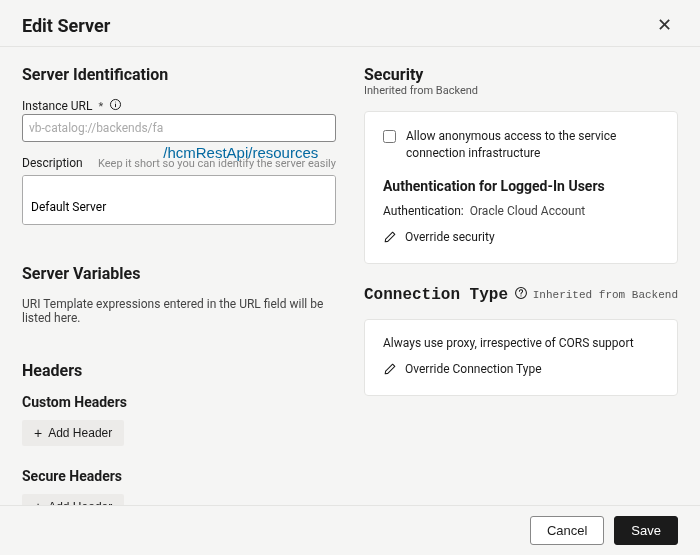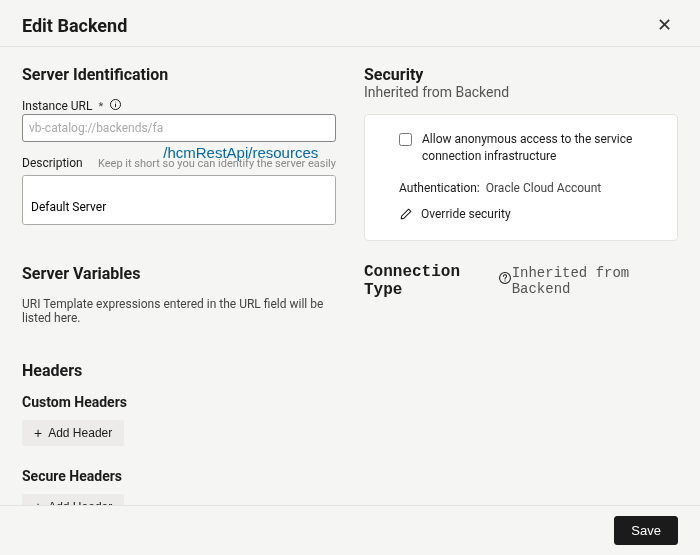--- a/index.html
+++ b/index.html
@@ -63,21 +63,21 @@
       display: flex;
       justify-content: space-between;
       align-items: baseline;
       margin-bottom: 14px;
       flex-direction: column;
     }
     .section-heading-row .section-heading {
       margin-bottom: 0;
     }
     .inherited {
-      font-size: 14px;
+      font-size: 11px;
       color: #555;
     }
     .field-row {
       margin-bottom: 14px;
     }
     .label-row {
       display: flex;
       align-items: center;
       gap: 6px;
       font-size: 12px;
@@ -165,21 +165,21 @@
       cursor: pointer;
     }
     .plus-icon {
       font-size: 14px;
       line-height: 1;
     }
     .panel {
       background: #fff;
       border: 1px solid #e4e4e2;
       border-radius: 4px;
-      padding: 16px 34px;
+      padding: 16px 18px;
       margin-bottom: 22px;
     }
     .checkbox-row {
       display: flex;
       align-items: flex-start;
       gap: 10px;
       margin-bottom: 16px;
     }
     .checkbox-row input[type="checkbox"] {
       margin-top: 2px;
@@ -265,21 +265,21 @@
     }
     .spacer-lg { height: 22px; }
     .spacer-md { height: 14px; }
   </style>
 </head>
 <body>
 
 <div class="dialog">
 
   <div class="dialog-header">
-    <div class="dialog-title">Edit Backend</div>
+    <div class="dialog-title">Edit Server</div>
     <button class="close-btn">
       <span>✕</span>
     </button>
   </div>
 
   <div class="dialog-body">
     <div class="columns">
 
       <div class="col">
 
@@ -350,20 +350,21 @@
         <div class="section-heading-row">
           <div class="section-heading">Security</div>
           <div class="inherited">Inherited from Backend</div>
         </div>
 
         <div class="panel">
           <div class="checkbox-row">
             <input type="checkbox" style="">
             <label class="checkbox-label">Allow anonymous access to the service connection infrastructure</label>
           </div>
+          <div class="auth-heading">Authentication for Logged-In Users</div>
           <div class="auth-kv">
             <span class="k">Authentication:</span>
             <span class="v">Oracle Cloud Account</span>
           </div>
           <span class="override-link">
             <svg class="pencil-svg" viewBox="0 0 16 16" fill="none" stroke="#1b1b1b" stroke-width="1.2" stroke-linecap="round" stroke-linejoin="round">
               <path d="M11 2.5 L13.5 5 L5.5 13 L2.5 13.5 L3 10.5 Z"></path>
             </svg>
             <span>Override security</span>
           </span>
@@ -376,23 +377,33 @@
               <svg class="help-icon-svg" viewBox="0 0 16 16" fill="none" stroke="#1b1b1b" stroke-width="1.2">
                 <circle cx="8" cy="8" r="6.2"></circle>
                 <path d="M6.2 6 a1.8 1.8 0 1 1 2.6 1.6 c-0.6 0.3 -0.8 0.7 -0.8 1.4" stroke-linecap="round"></path>
                 <circle cx="8" cy="11.3" r="0.6" fill="#1b1b1b" stroke="none"></circle>
               </svg>
             </span>
           </div>
           <div class="inherited">Inherited from Backend</div>
         </div>
 
+        <div class="panel">
+          <div class="proxy-text">Always use proxy, irrespective of CORS support</div>
+          <span class="override-link">
+            <svg class="pencil-svg" viewBox="0 0 16 16" fill="none" stroke="#1b1b1b" stroke-width="1.2" stroke-linecap="round" stroke-linejoin="round">
+              <path d="M11 2.5 L13.5 5 L5.5 13 L2.5 13.5 L3 10.5 Z"></path>
+            </svg>
+            <span>Override Connection Type</span>
+          </span>
+        </div>
 
       </div>
 
     </div>
   </div>
 
   <div class="dialog-footer">
+    <button class="btn btn-secondary">Cancel</button>
     <button class="btn btn-primary">Save</button>
   </div>
 
 </div>
 
 </body></html>

